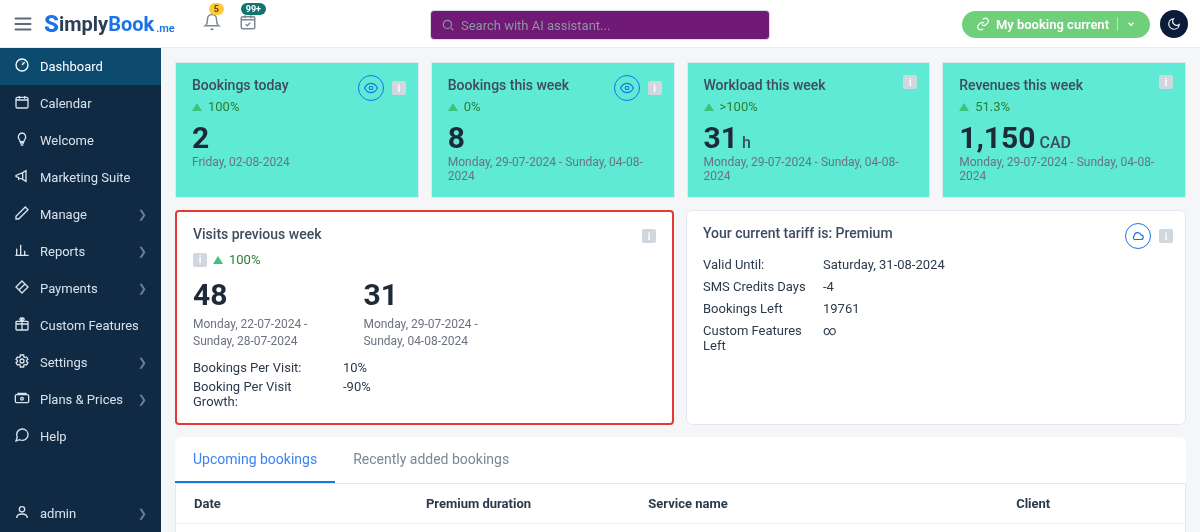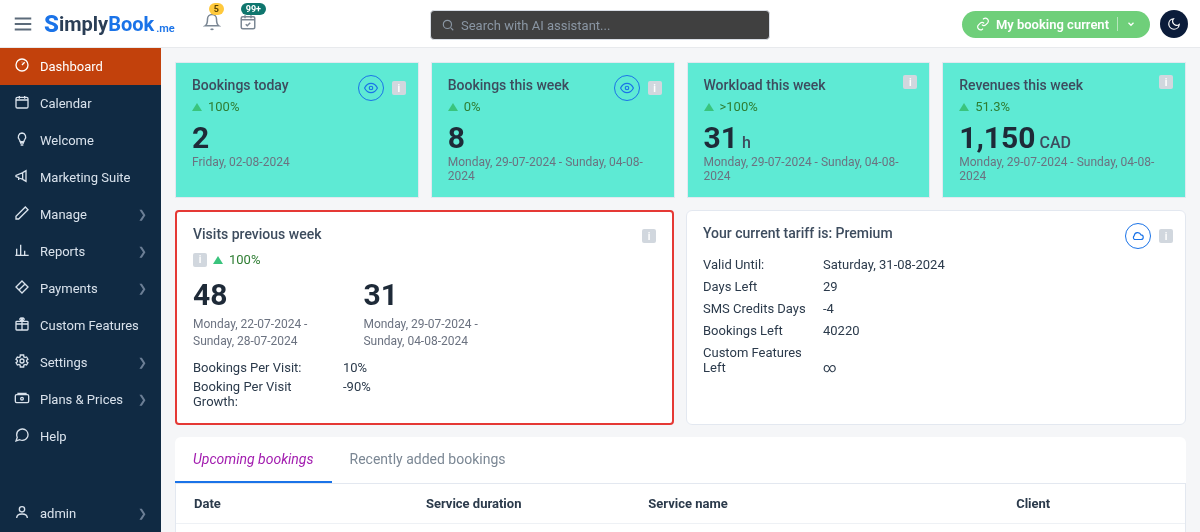--- a/index.html
+++ b/index.html
@@ -8,32 +8,32 @@
 .hamburger { width: 22px; height: 22px; margin-right: 10px; cursor: pointer; color: #5c6b7a; }
 .logo { font-size: 20px; font-weight: 700; display: flex; align-items: center; }
 .logo .s { color: #1a73e8; font-size: 24px; font-weight: 800; }
 .logo .simply { color: #2a3e56; }
 .logo .book { color: #1a73e8; }
 .logo .me { color: #1a73e8; font-size: 11px; font-weight: 600; margin-left: 2px; align-self: flex-end; margin-bottom: 3px; }
 .top-icons { display: flex; align-items: center; gap: 18px; margin-left: 28px; position: relative; }
 .bell-wrap, .cal-wrap { position: relative; color: #7b8794; }
 .badge-s { position: absolute; top: -10px; left: 6px; background: #ffc93c; color: #5a4200; font-size: 9px; padding: 1px 5px; border-radius: 8px; font-weight: 700; }
 .badge-g { position: absolute; top: -10px; left: 2px; background: #0f766e; color: #fff; font-size: 9px; padding: 1px 5px; border-radius: 8px; font-weight: 700; }
-.searchbar { position: absolute; left: 430px; top: 10px; width: 340px; height: 30px; border: 1px solid #d9dee5; border-radius: 4px; display: flex; align-items: center; padding: 0 10px; color: #8a96a3; font-size: 13px; background: #404040; }
+.searchbar { position: absolute; left: 430px; top: 10px; width: 340px; height: 30px; border: 1px solid #d9dee5; border-radius: 4px; display: flex; align-items: center; padding: 0 10px; color: #8a96a3; font-size: 13px; background: #701a75; }
 .searchbar svg { margin-right: 6px; }
 .top-right { position: absolute; right: 12px; top: 10px; display: flex; align-items: center; gap: 10px; }
 .btn-green { background: #6fcf7a; color: #fff; font-size: 13px; font-weight: 600; padding: 6px 14px; border-radius: 16px; display: flex; align-items: center; gap: 6px; cursor: pointer; }
 .btn-green .divider { width: 1px; height: 14px; background: rgba(255,255,255,.5); margin: 0 2px; }
 .theme-toggle { width: 28px; height: 28px; border-radius: 50%; background: #0b1c3a; display: flex; align-items: center; justify-content: center; color: #fff; cursor: pointer; }
 
 .page { display: flex; height: calc(100% - 48px); }
 
 .sidebar { width: 161px; background: #102a43; color: #d9e2ec; display: flex; flex-direction: column; font-size: 13px; }
 .sb-item { display: flex; align-items: center; padding: 9px 14px; gap: 10px; cursor: pointer; position: relative; }
-.sb-item.active { background: #c2410c; color: #fff; }
+.sb-item.active { background: #0c4a6e; color: #fff; }
 .sb-item .chev { margin-left: auto; color: #6b7e95; font-size: 11px; }
 .sb-item svg { flex-shrink: 0; }
 
 .main { flex: 1; padding: 14px; overflow: auto; }
 .row { display: flex; gap: 12px; }
 
 .card { background: #5eead4; border: 1px solid #e3e8f0; border-radius: 0; padding: 14px 16px; position: relative; }
 .stat-card { flex: 1; }
 .card-title { font-size: 14px; color: #3d4c5e; font-weight: 500; margin-bottom: 4px; }
 .card-icons { position: absolute; top: 12px; right: 12px; display: flex; gap: 8px; align-items: center; }
@@ -49,28 +49,28 @@
 .visits-card { flex: 1; border: 2px solid #e53935; border-radius: 4px; padding: 14px 16px; background: #fff; }
 .visit-cols { display: flex; gap: 56px; margin-top: 10px; }
 .visit-col .num { font-size: 30px; font-weight: 700; color: #1e2a38; }
 .visit-col .range { font-size: 12px; color: #6b7280; margin-top: 4px; line-height: 1.4; }
 .kv-row { display: flex; gap: 20px; font-size: 13px; color: #2b3a4b; margin-top: 10px; }
 .kv-row .k { width: 130px; }
 
 .tariff-card { width: 500px; background: #fff; border: 1px solid #e3e8f0; border-radius: 6px; padding: 14px 16px; position: relative; }
 .tariff-head { font-size: 14px; color: #3d4c5e; font-weight: 500; }
 .tariff-table { margin-top: 16px; font-size: 13px; color: #2b3a4b; }
-.tariff-table .tr { display: flex; margin-bottom: 7px; align-items: flex-end; }
+.tariff-table .tr { display: flex; margin-bottom: 7px; }
 .tariff-table .tk { width: 120px; }
 .tariff-icons { position: absolute; top: 12px; right: 12px; display: flex; gap: 8px; align-items: center; }
 .cloud-circle { width: 26px; height: 26px; border: 1px solid #1a73e8; border-radius: 50%; display: flex; align-items: center; justify-content: center; color: #1a73e8; font-size: 12px; }
 
 .tabs { display: flex; border-bottom: 1px solid #e3e8f0; background: #fff; border-radius: 6px 6px 0 0; margin-top: 12px; }
 .tab { padding: 14px 18px; font-size: 14px; color: #7b8794; cursor: pointer; border-bottom: 2px solid transparent; }
-.tab.active { color: #a21caf; border-bottom-color: #1a73e8; font-style: italic; }
+.tab.active { color: #3b82f6; border-bottom-color: #1a73e8; }
 
 .table { background: #fff; border: 1px solid #e3e8f0; border-top: none; border-radius: 0 0 6px 6px; }
 .thead, .trow { display: flex; padding: 12px 18px; font-size: 13px; align-items: center; gap: 40px; }
 .thead { font-weight: 700; color: #2b3a4b; border-bottom: 1px solid #eef1f5; }
 .trow { border-bottom: 1px solid #f2f4f6; color: #4a5664; }
 .col-date { width: 200px; }
 .col-dur { width: 190px; }
 .col-srv { width: 150px; }
 .col-prov { width: 150px; }
 .col-client { flex: 1; }
@@ -329,47 +329,43 @@
               </svg>
           </div>
           <div class="info-box">i</div>
         </div>
         <div class="tariff-table" id="tariff-rows">
             <div class="tr">
               <div class="tk">Valid Until:</div>
               <div>Saturday, 31-08-2024</div>
             </div>
             <div class="tr">
-              <div class="tk">Days Left</div>
-              <div>29</div>
-            </div>
-            <div class="tr">
               <div class="tk">SMS Credits Days</div>
               <div>-4</div>
             </div>
             <div class="tr">
               <div class="tk">Bookings Left</div>
-              <div>40220</div>
+              <div>19761</div>
             </div>
             <div class="tr">
               <div class="tk">Custom Features Left</div>
               <div>∞</div>
             </div>
           </div>
       </div>
     </div>
 
     <div class="tabs">
       <div class="tab active">Upcoming bookings</div>
       <div class="tab">Recently added bookings</div>
     </div>
     <div class="table">
       <div class="thead">
         <div class="col-date">Date</div>
-        <div class="col-dur">Service duration</div>
+        <div class="col-dur">Premium duration</div>
         <div class="col-srv">Service name</div>
         <div class="col-prov"></div>
         <div class="col-client">Client</div>
         <div class="col-act"></div>
       </div>
       <div id="table-rows">
           <div class="trow">
     
     
     

